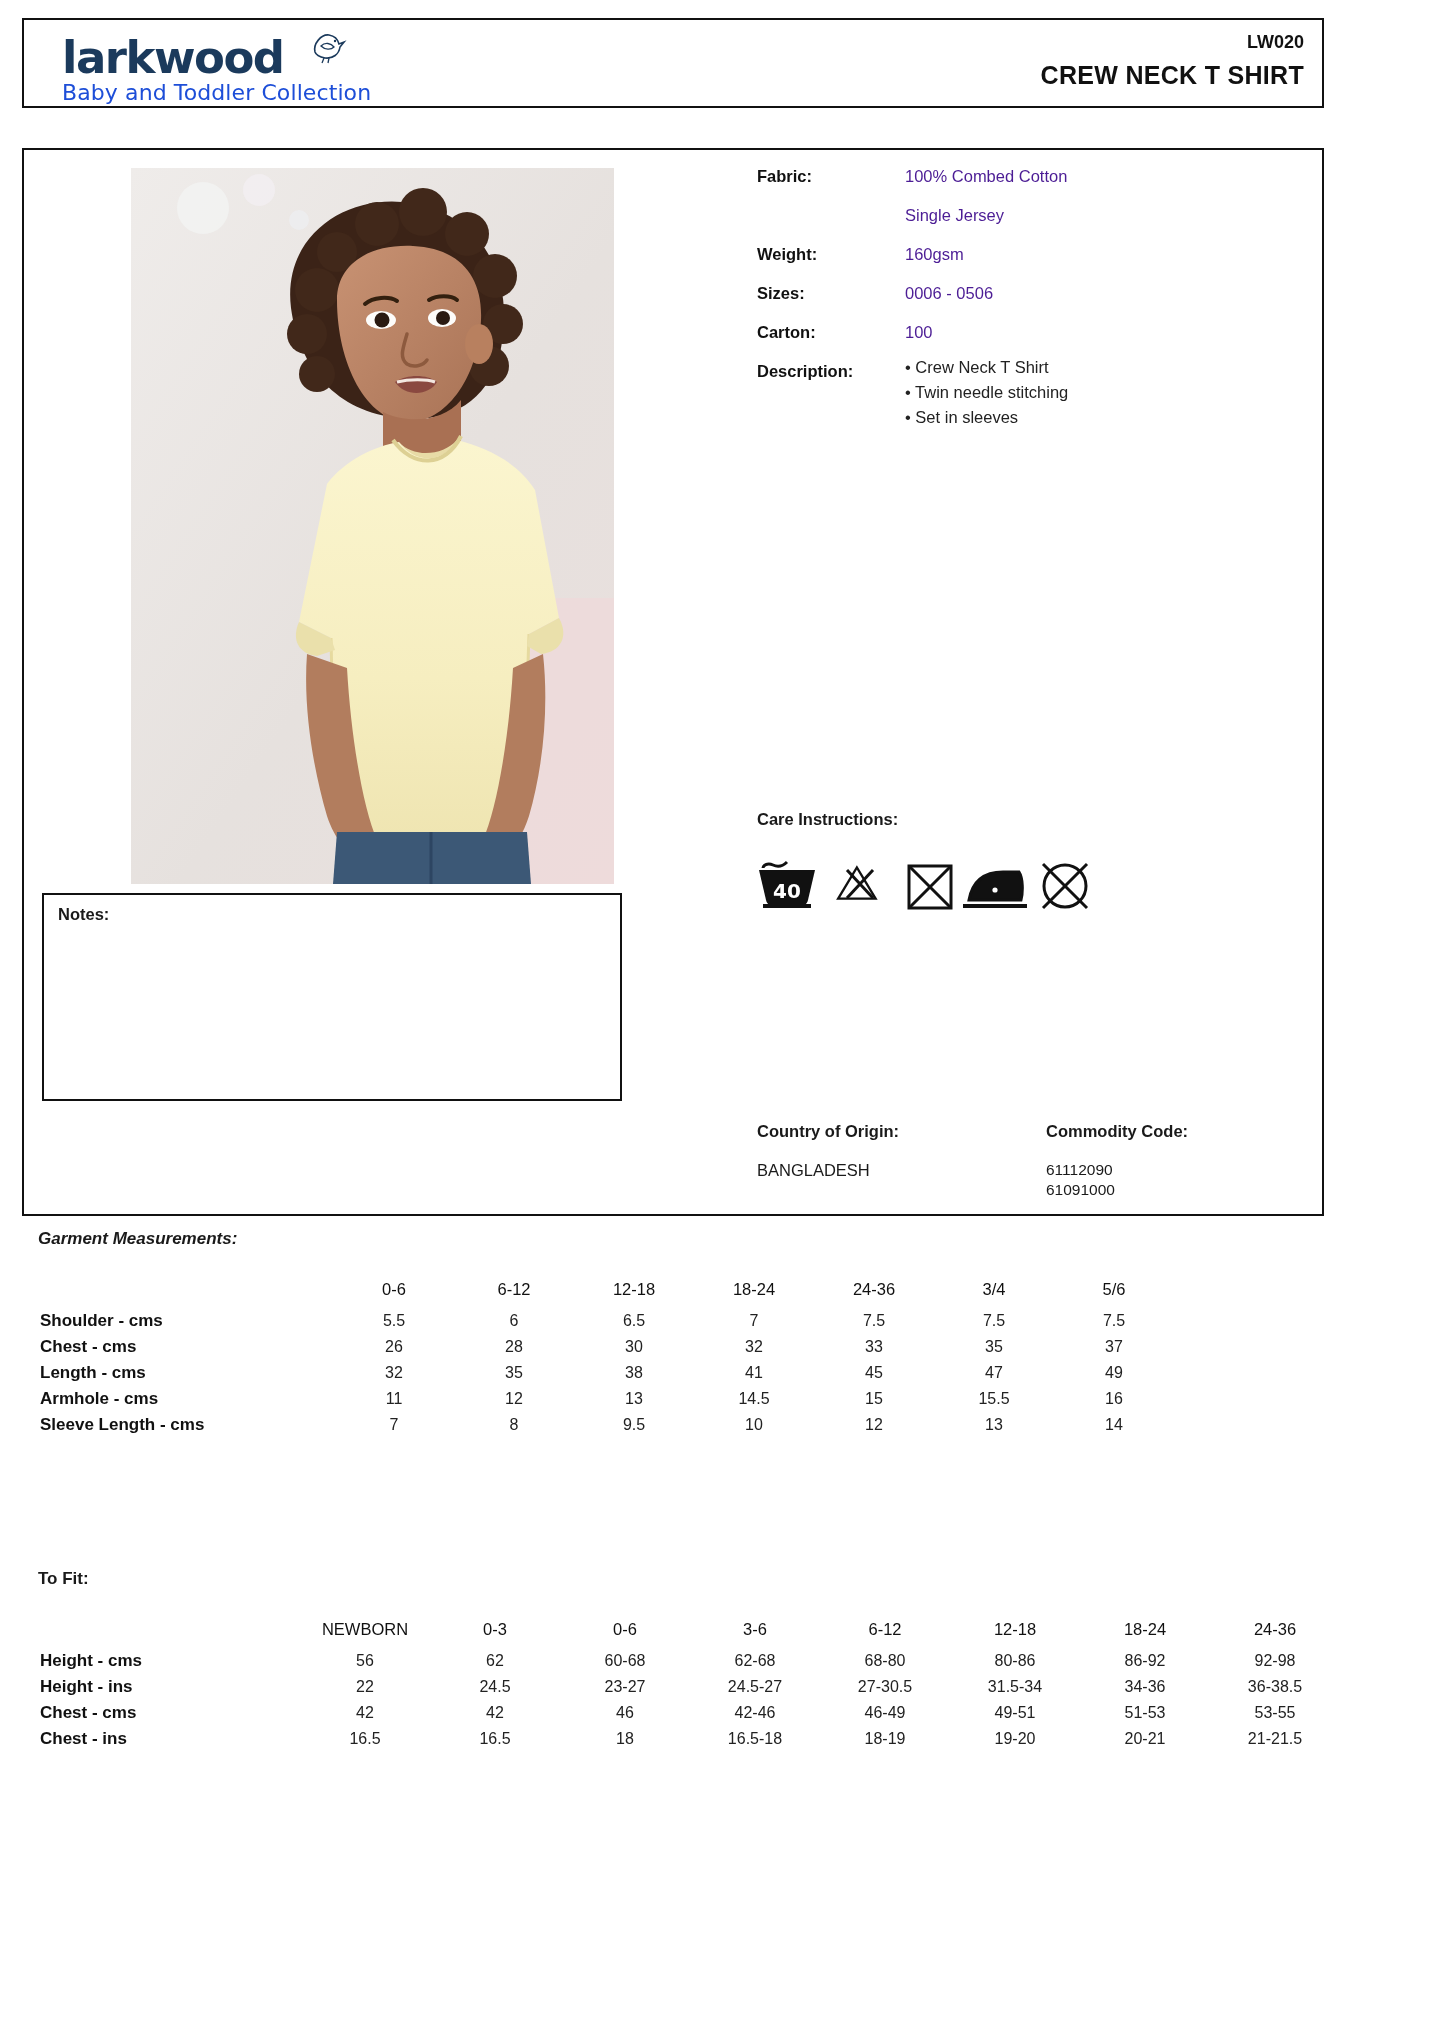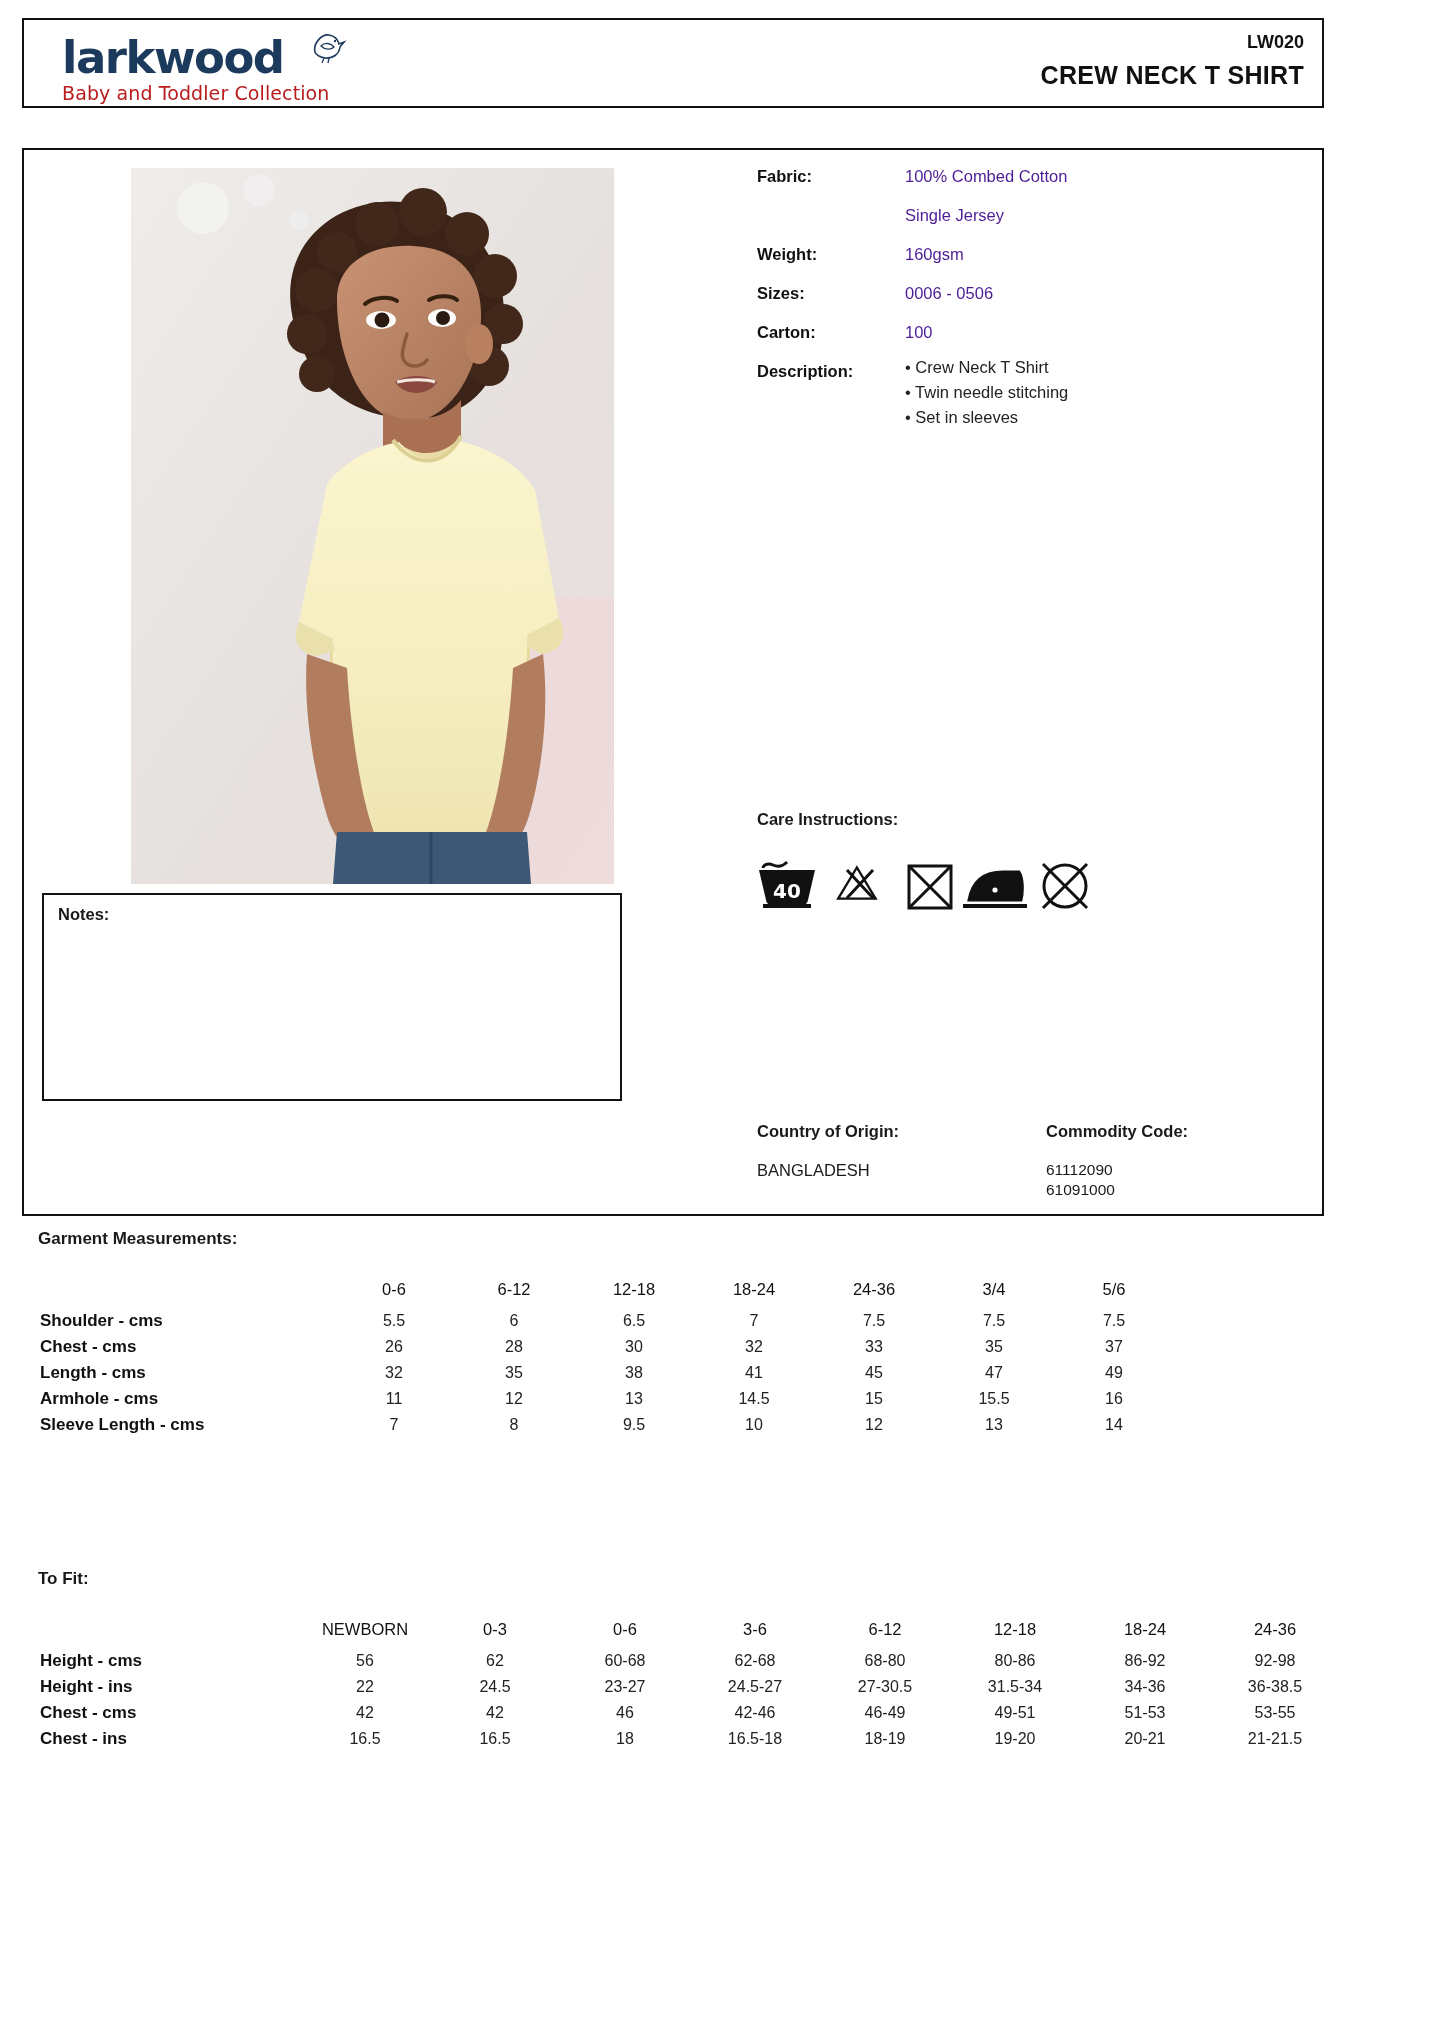--- a/index.html
+++ b/index.html
@@ -41,22 +41,22 @@
   .logo-word {
     font-family: "DejaVu Sans", sans-serif;
     font-size: 45px;
     font-weight: bold;
     color: #1b3a5c;
     letter-spacing: -1.5px;
     line-height: 52px;
   }
   .logo-sub {
     font-family: "DejaVu Sans", sans-serif;
-    font-size: 19px;
-    color: #b91c1c;
+    font-size: 22px;
+    color: #1d4ed8;
     line-height: 22px;
     margin-top: -2px;
     letter-spacing: 0.1px;
   }
   .logo-bird {
     position: absolute;
     left: 285px;
     top: 8px;
     width: 38px;
     height: 36px;
@@ -208,20 +208,21 @@
     line-height: 20px;
   }
 
   
   .gm-title {
     position: absolute;
     left: 38px;
     top: 1229px;
     font-size: 17px;
     font-weight: bold;
+    font-style: italic;
   }
   .tofit-title {
     position: absolute;
     left: 38px;
     top: 1569px;
     font-size: 17px;
     font-weight: bold;
   }
 
   table.meas {

